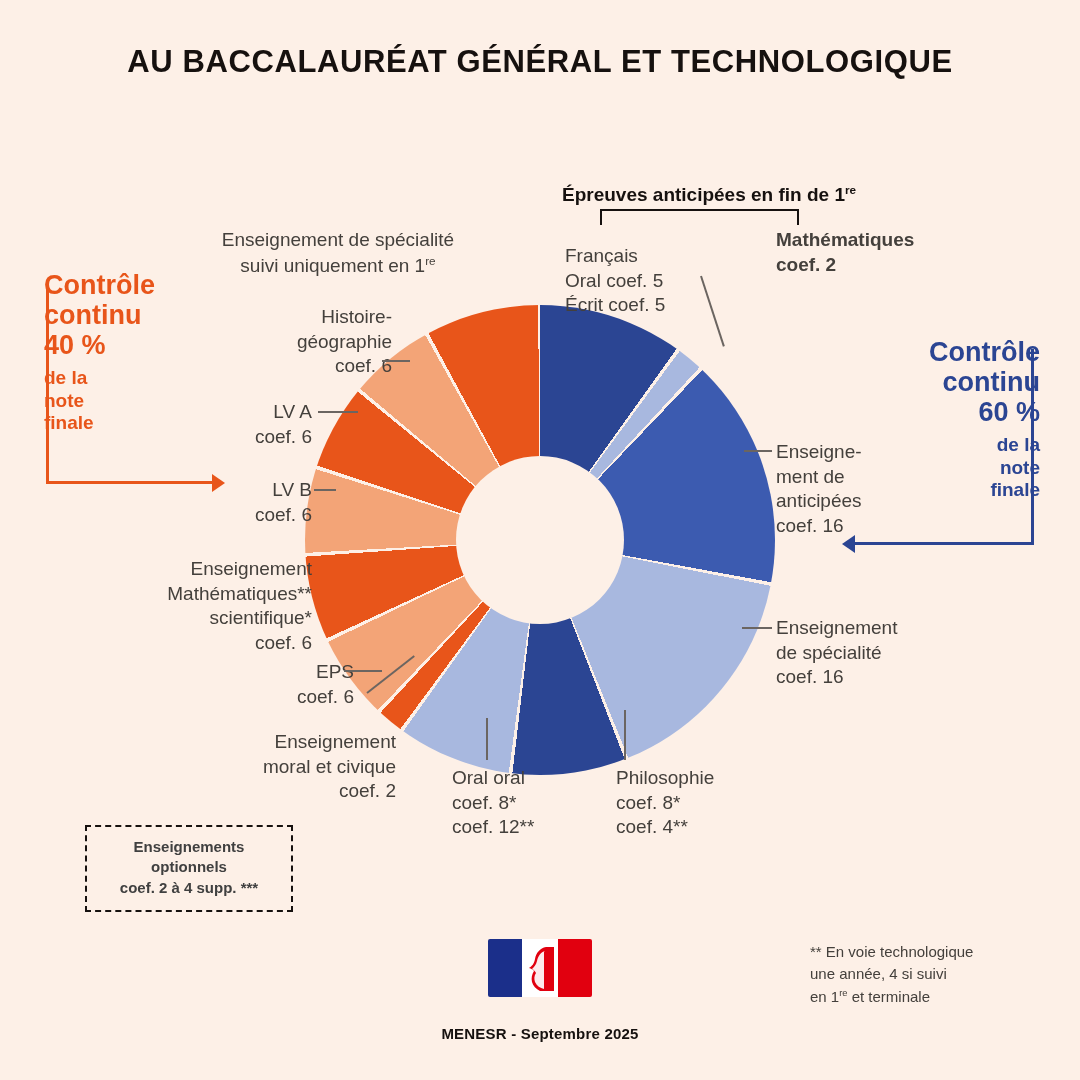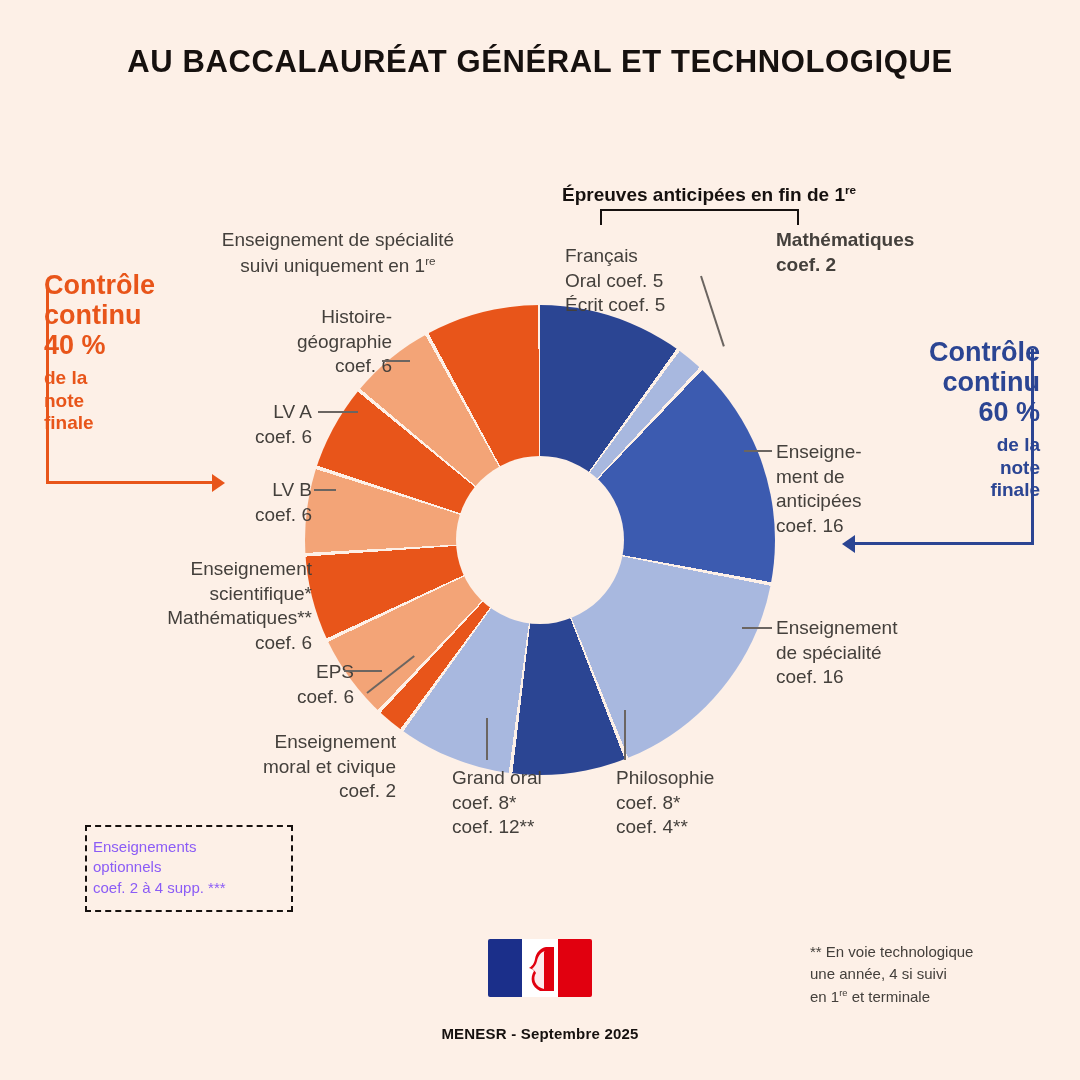--- a/index.html
+++ b/index.html
@@ -101,21 +101,22 @@
   }
 
   
   .line{position:absolute;background:#6b6561;}
 
   
   .opt-box{
     position:absolute;left:85px;top:825px;width:192px;
     border:2px dashed #16110f;
     padding:10px 6px 12px;
-    font-size:15px;font-weight:normal;line-height:1.35;color:#8b5cf6;
+    text-align:center;
+    font-size:15px;font-weight:bold;line-height:1.35;color:#404040;
   }
 
   
   .notes{
     position:absolute;right:50px;bottom:72px;width:220px;
     font-size:15px;line-height:1.5;color:#44403c;text-align:left;
   }
 
   
   .logo-wrap{
@@ -212,43 +213,43 @@
 <div class="line" style="left:742px;top:627px;width:30px;height:2px;"></div>
 
 <div class="lbl" style="left:616px;top:766px;">
   <span class="nm">Philosophie</span>
   <span class="co">coef. 8*</span>
   <span class="co">coef. 4**</span>
 </div>
 <div class="line" style="left:624px;top:710px;width:2px;height:50px;"></div>
 
 <div class="lbl" style="left:452px;top:766px;">
-  <span class="nm">Grand oral</span>
+  <span class="nm">Oral oral</span>
   <span class="co">coef. 8*</span>
   <span class="co">coef. 12**</span>
 </div>
 <div class="line" style="left:486px;top:718px;width:2px;height:42px;"></div>
 
 <div class="lbl r" style="left:236px;top:730px;width:160px;">
   <span class="nm">Enseignement</span>
   <span class="nm">moral et civique</span>
   <span class="co">coef. 2</span>
 </div>
 <div class="line" style="left:367px;top:692px;width:60px;height:2px;transform:rotate(-38deg);transform-origin:left center;"></div>
 
 <div class="lbl r" style="left:236px;top:660px;width:118px;">
   <span class="nm">EPS</span>
   <span class="co">coef. 6</span>
 </div>
 <div class="line" style="left:344px;top:670px;width:38px;height:2px;"></div>
 
 <div class="lbl r" style="left:112px;top:557px;width:200px;">
   <span class="nm">Enseignement</span>
+  <span class="nm">Mathématiques**</span>
   <span class="nm">scientifique*</span>
-  <span class="nm">Mathématiques**</span>
   <span class="co">coef. 6</span>
 </div>
 
 <div class="lbl r" style="left:190px;top:478px;width:122px;">
   <span class="nm">LV B</span>
   <span class="co">coef. 6</span>
 </div>
 <div class="line" style="left:314px;top:489px;width:22px;height:2px;"></div>
 
 <div class="lbl r" style="left:190px;top:400px;width:122px;">

